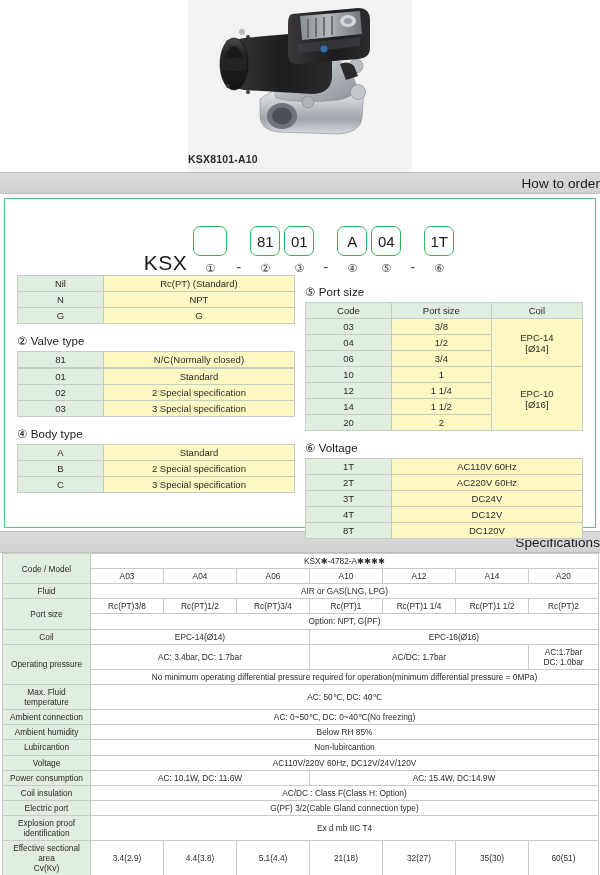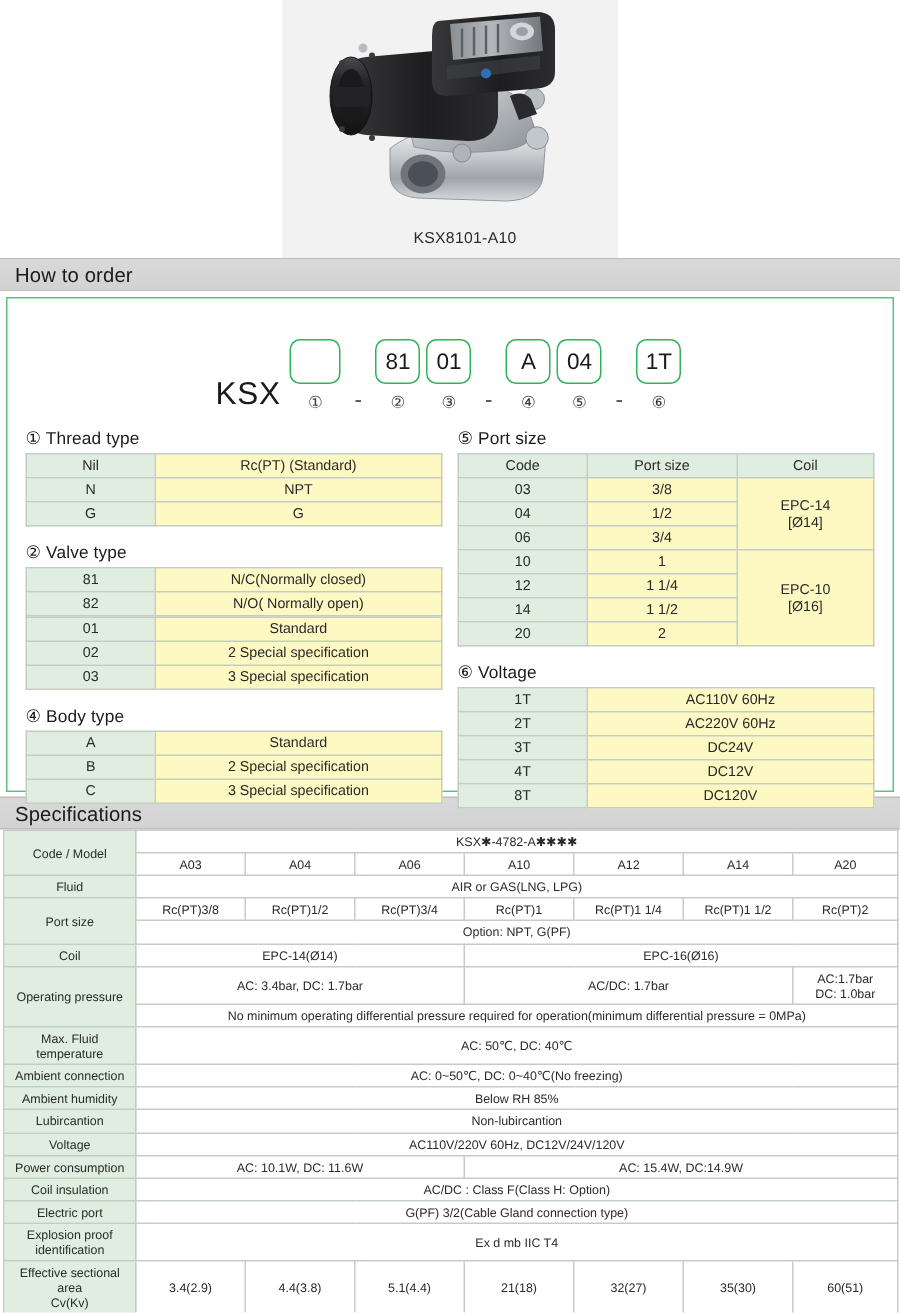--- a/index.html
+++ b/index.html
@@ -18,32 +18,33 @@
   }
   .hero-inner{
     width:224px;height:172px;
     background:#f2f2f2;
     position:relative;
   }
   .valve{
     position:absolute;left:0;top:4px;width:224px;height:140px;
   }
   .hero-cap{
-    position:absolute;left:10px;bottom:7px;width:224px;
-    text-align:center;font-size:10.5px;color:#2b2b2b;letter-spacing:.2px;
+    position:absolute;left:0;bottom:7px;width:224px;
+    font-size:10.5px;color:#2b2b2b;letter-spacing:.2px;font-weight:bold;
   }
   
   .sec-bar{
     height:22px;
     background:linear-gradient(to bottom,#d9d9d9 0%,#d2d2d2 100%);
     border-top:1px solid #bdbdbd;
     border-bottom:1px solid #bdbdbd;
     display:flex;align-items:center;
     padding-left:10px;
     box-sizing:border-box;
+    justify-content:flex-end;
   }
   .sec-bar span{font-size:13.5px;color:#1a1a1a;font-weight:400;letter-spacing:.1px;}
   
   .order-panel{
     margin:4px 4px 0 4px;
     border:1.5px solid #5cc27e;
     box-sizing:border-box;
     width:592px;height:330px;
     position:relative;
     background:#fff;
@@ -224,21 +225,20 @@
 
     <div class="code-stack">
       <div class="box">1T</div>
       <div class="circ">⑥</div>
     </div>
   </div>
 
   <div class="cols">
 
     <div class="col left">
-      <div class="grp-title">① Thread type</div>
       <table class="t">
         <tbody>
             <tr>
           <td class="key">Nil</td>
           <td class="val">Rc(PT) (Standard)</td>
         </tr>
         <tr>
           <td class="key">N</td>
           <td class="val">NPT</td>
         </tr>
@@ -248,24 +248,20 @@
         </tr>
       </tbody>
         </table>
 
       <div class="grp-title">② Valve type</div>
       <table class="t">
         <tbody>
             <tr>
           <td class="key">81</td>
           <td class="val">N/C(Normally closed)</td>
-        </tr>
-        <tr>
-          <td class="key">82</td>
-          <td class="val">N/O( Normally open)</td>
         </tr>
       </tbody>
         </table>
 
       <table class="t">
         <tbody>
             <tr>
           <td class="key">01</td>
           <td class="val">Standard</td>
         </tr>

